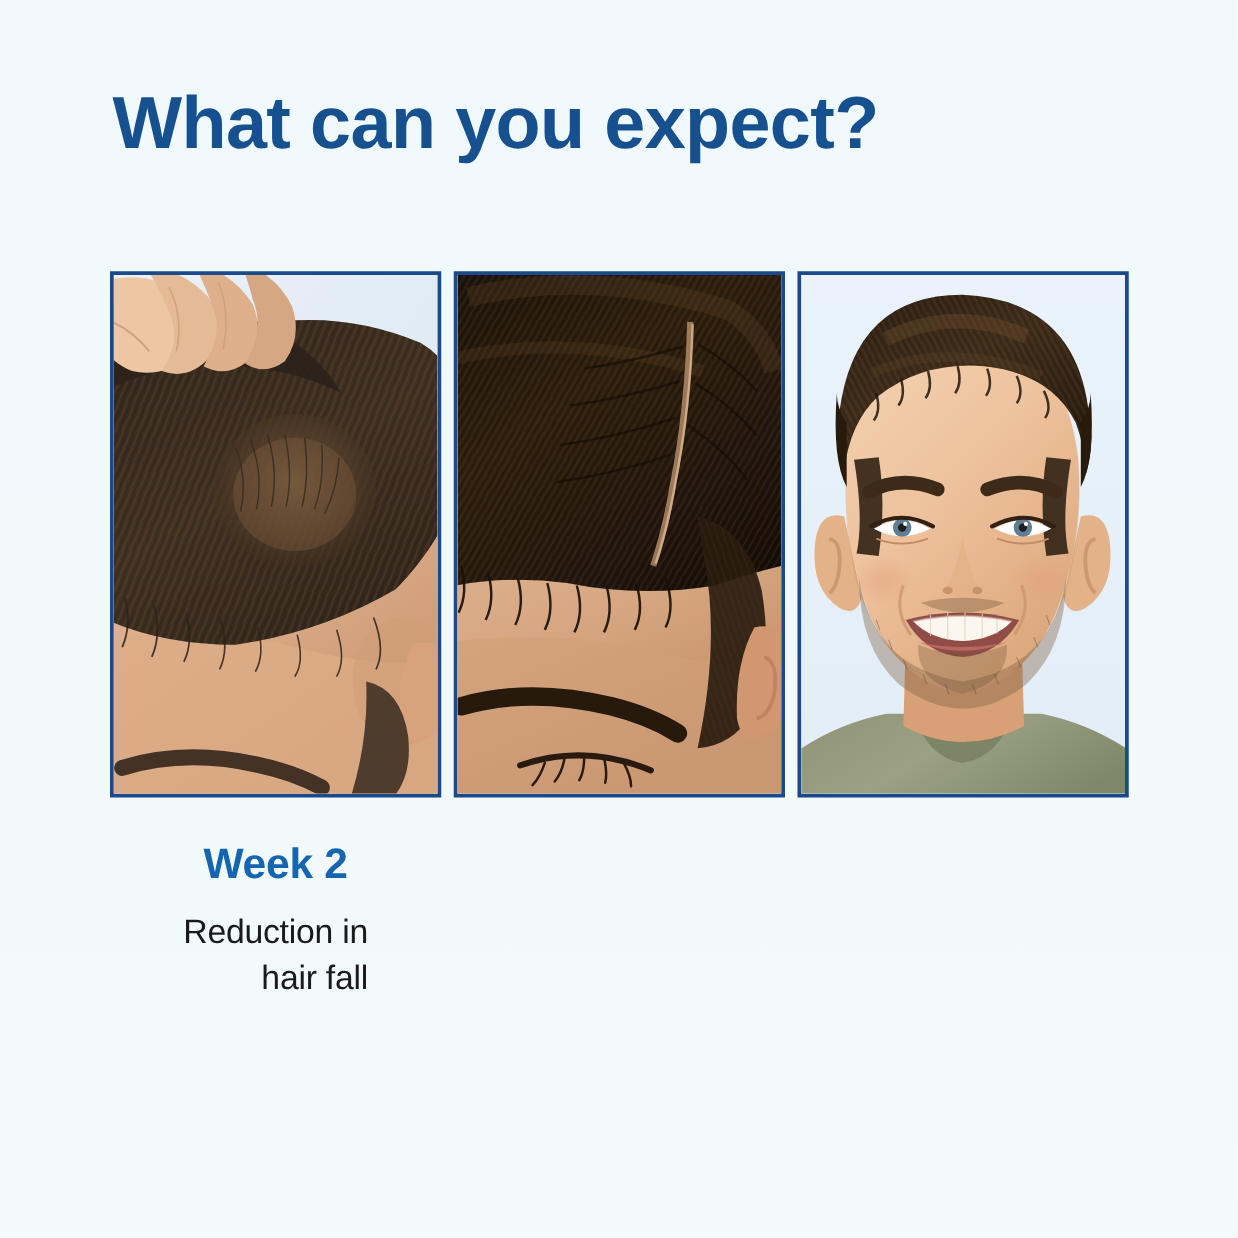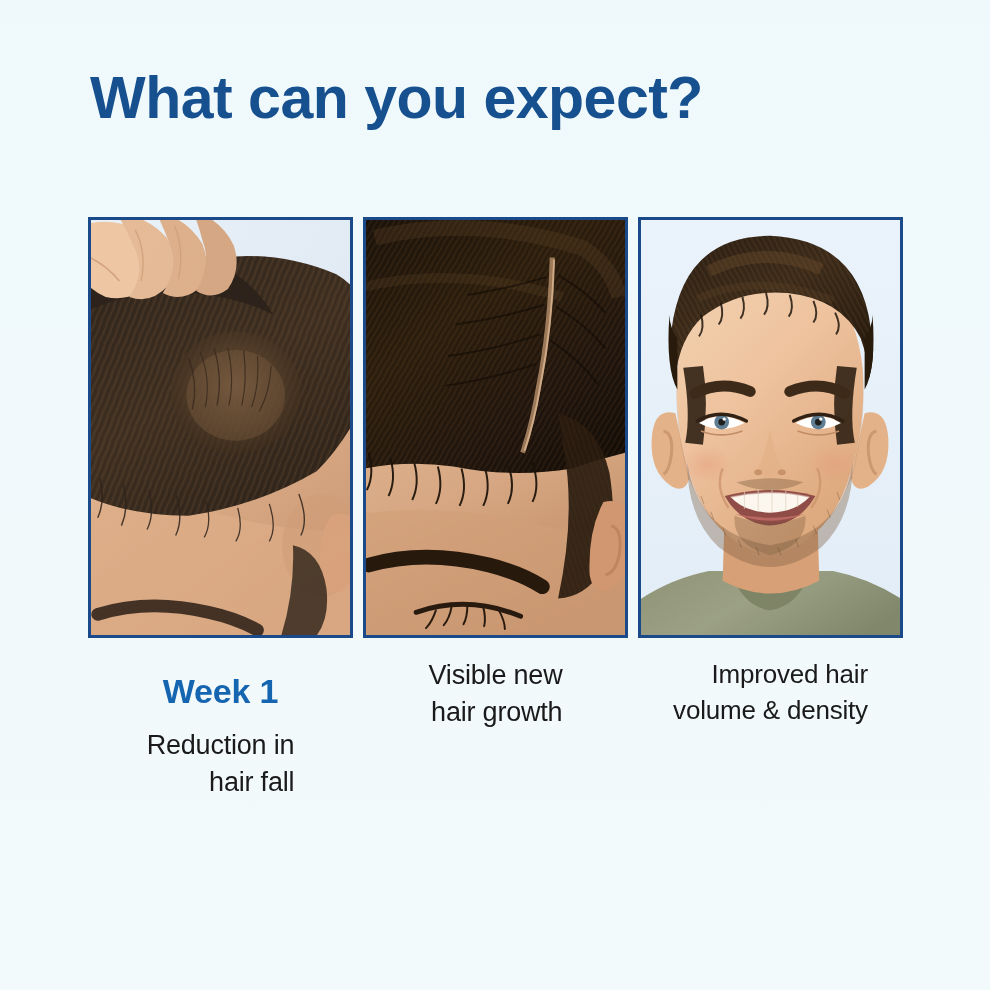--- a/index.html
+++ b/index.html
@@ -189,21 +189,21 @@
 
               <path d="M8 400 Q60 384 120 398 Q148 404 170 416" stroke="#2a1b0f" stroke-width="13" fill="none" stroke-linecap="round" opacity="0.9"></path>
 
               <path d="M206 330 q28 6 34 44 q4 36 -16 54 l-30 -6 q14 -46 12 -92 Z" fill="#2e2014" opacity="0.85"></path>
 
               <rect width="265" height="421" fill="url(#bg1)" opacity="0.05"></rect>
             </g>
           </svg>
         </div>
       </div>
-      <div class="week-label">Week 1</div>
+      <div class="week-label">Week 2</div>
       <div class="desc">Reduction in
 hair fall</div>
     </div>
 
     <div class="card card-2">
       <div class="photo-frame">
         <div class="photo">
           <svg viewBox="0 0 265 421" preserveAspectRatio="xMidYMid slice" aria-hidden="true">
             <defs>
               <linearGradient id="bg2" x1="0" y1="0" x2="1" y2="1">
@@ -284,22 +284,20 @@
                 <path d="M104 390 q0 13 -4 20"></path>
                 <path d="M120 392 q3 12 1 20"></path>
                 <path d="M136 396 q6 11 6 19"></path>
               </g>
 
               <rect width="265" height="421" fill="#000" opacity="0.02"></rect>
             </g>
           </svg>
         </div>
       </div>
-      <div class="desc">Visible new
-hair growth</div>
     </div>
 
     <div class="card card-3">
       <div class="photo-frame">
         <div class="photo">
           <svg viewBox="0 0 265 421" preserveAspectRatio="xMidYMid slice" aria-hidden="true">
             <defs>
               <linearGradient id="bg3" x1="0" y1="0" x2="0" y2="1">
                 <stop offset="0%" stop-color="#eaf3fb"></stop>
                 <stop offset="100%" stop-color="#e3edf7"></stop>
@@ -430,18 +428,16 @@
                 <path d="M200 276 l3 8"></path>
               </g>
 
               <path d="M98 266 Q132 258 166 266 Q150 274 132 274 Q114 274 98 266 Z" fill="#6b4c32" opacity="0.35"></path>
 
               <rect width="265" height="421" fill="#ffffff" opacity="0.02"></rect>
             </g>
           </svg>
         </div>
       </div>
-      <div class="desc">Improved hair
-volume &amp; density</div>
     </div>
 
   </div>
 </div>
 
 </body></html>

